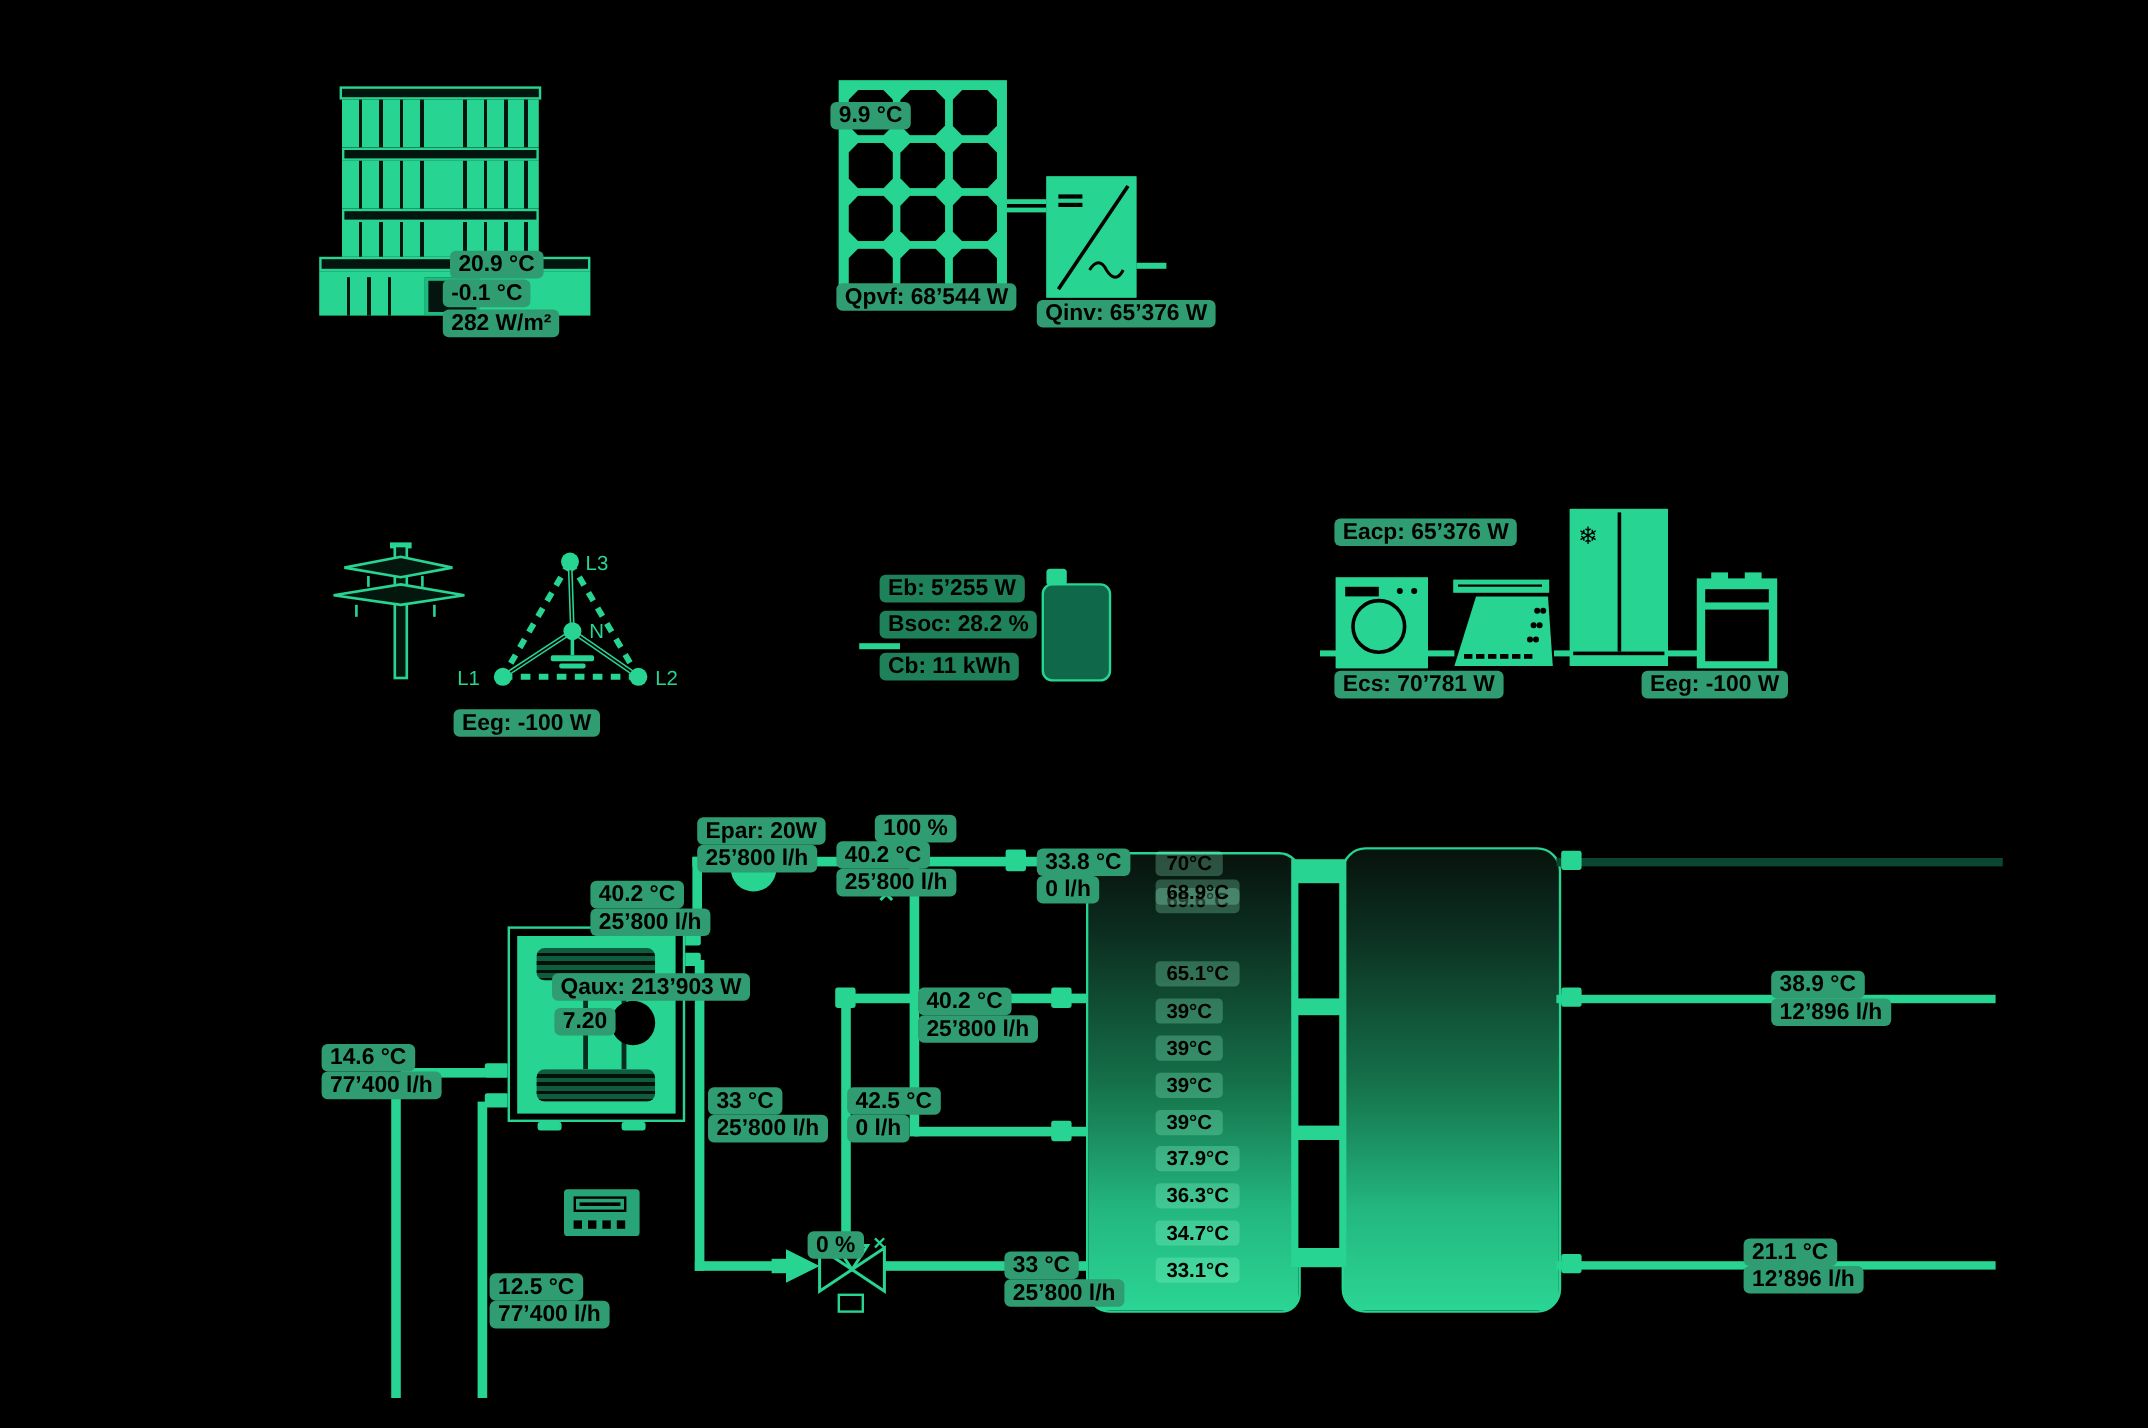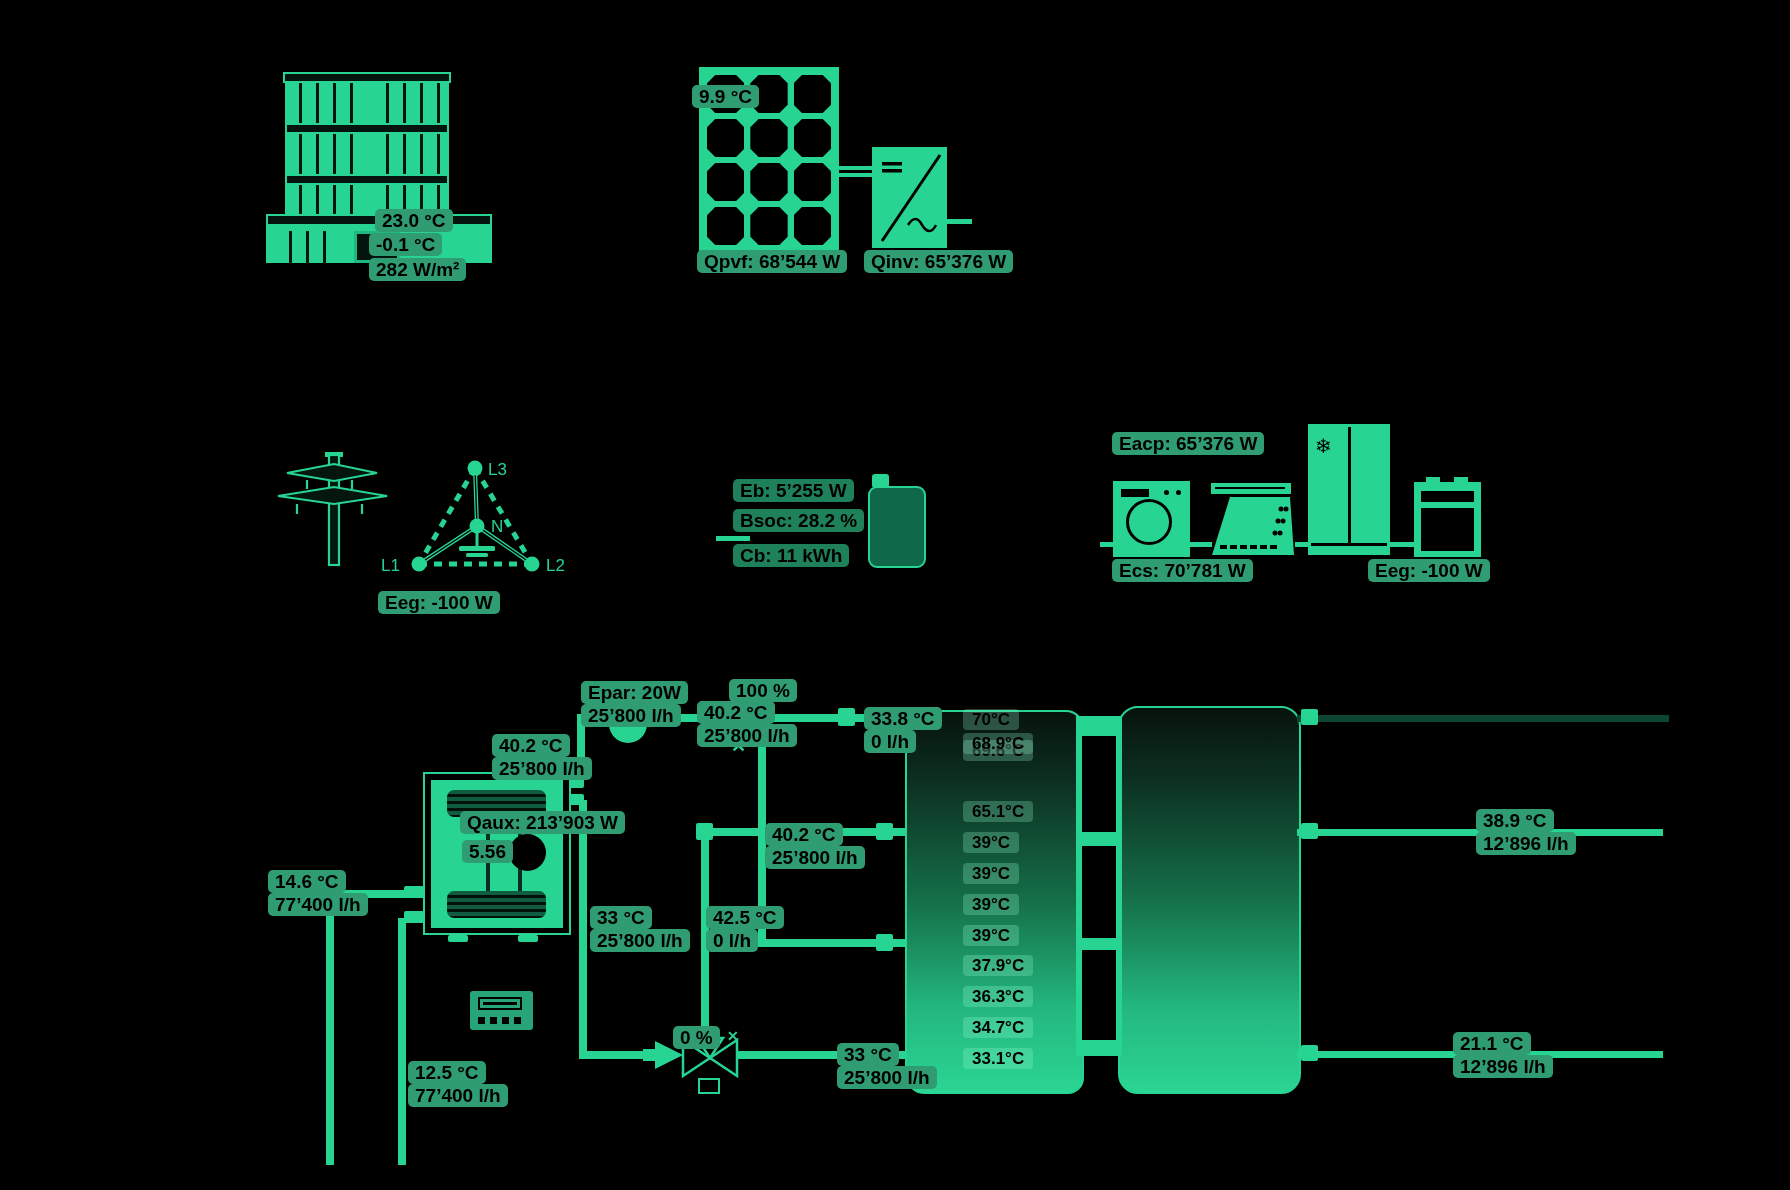--- a/index.html
+++ b/index.html
@@ -260,32 +260,32 @@
     <div class="disp">
         <div class="in"></div>
       </div>
     <div class="btn" style="left:8px"></div>
     <div class="btn" style="left:20px"></div>
     <div class="btn" style="left:32px"></div>
     <div class="btn" style="left:44px"></div>
   </div>
 
 <div class="chipstack" style="left: 375px; top: 209px;">
-      <div class="chip">23.0 °C</div>
+      <div class="chip">20.9 °C</div>
     </div>
     <div class="chipstack" style="left: 369px; top: 233px;">
       <div class="chip">-0.1 °C</div>
     </div>
     <div class="chipstack" style="left: 369px; top: 258px;">
       <div class="chip">282 W/m²</div>
     </div>
     <div class="chipstack" style="left: 692px; top: 85px;">
       <div class="chip">9.9 °C</div>
     </div>
-    <div class="chipstack" style="left: 697px; top: 250px; text-align: center;">
+    <div class="chipstack" style="left: 697px; top: 236px; text-align: center;">
       <div class="chip">Qpvf: 68’544 W</div>
     </div>
     <div class="chipstack" style="left: 864px; top: 250px;">
       <div class="chip">Qinv: 65’376 W</div>
     </div>
     <div class="chipstack" style="left: 378px; top: 591px;">
       <div class="chip">Eeg: -100 W</div>
     </div>
     <div class="chipstack dark" style="left: 733px; top: 479px;">
       <div class="chip">Eb: 5’255 W</div>
@@ -321,21 +321,21 @@
       <div class="chip">0 l/h</div>
     </div>
     <div class="chipstack" style="left: 492px; top: 734px;">
       <div class="chip">40.2 °C</div>
       <div class="chip">25’800 l/h</div>
     </div>
     <div class="chipstack" style="left: 460px; top: 811px;">
       <div class="chip">Qaux: 213’903 W</div>
     </div>
     <div class="chipstack" style="left: 462px; top: 840px;">
-      <div class="chip">5.56</div>
+      <div class="chip">7.20</div>
     </div>
     <div class="chipstack" style="left: 765px; top: 823px;">
       <div class="chip">40.2 °C</div>
       <div class="chip">25’800 l/h</div>
     </div>
     <div class="chipstack" style="left: 268px; top: 870px;">
       <div class="chip">14.6 °C</div>
       <div class="chip">77’400 l/h</div>
     </div>
     <div class="chipstack" style="left: 590px; top: 906px;">

